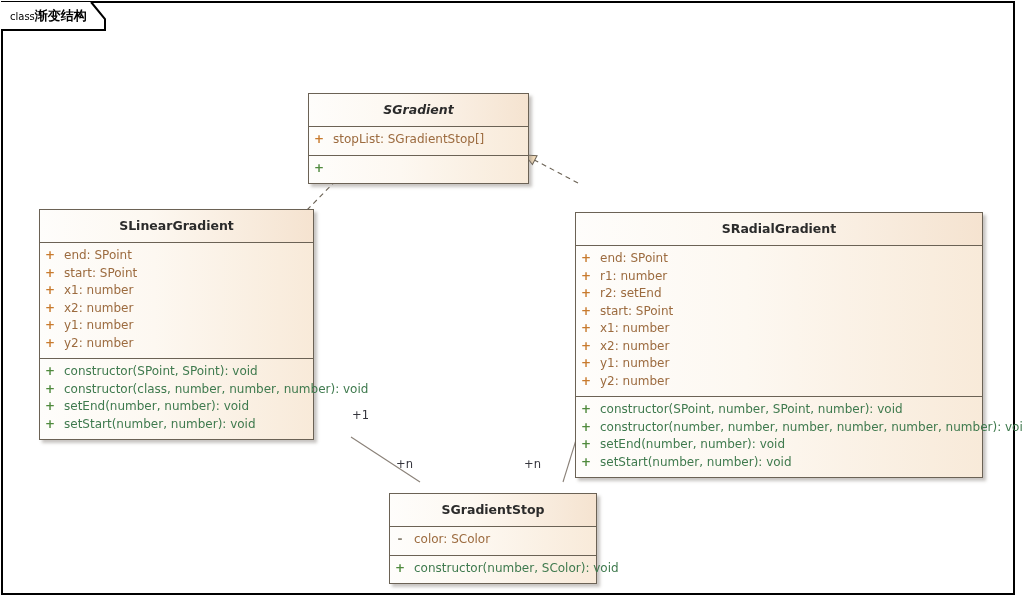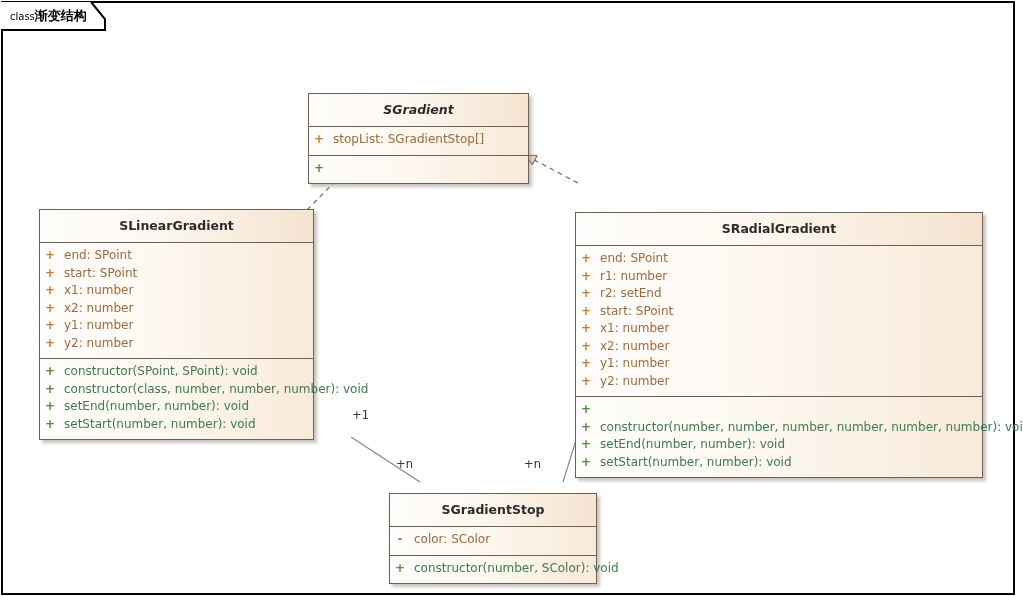--- a/index.html
+++ b/index.html
@@ -292,20 +292,21 @@
             <span class="member-label member-attr">y1: number</span>
           </div>
           <div class="uml-row">
             <span class="vis vis-attr">+</span>
             <span class="member-label member-attr">y2: number</span>
           </div>
         </div>
         <div class="uml-section">
           <div class="uml-row">
             <span class="vis vis-meth">+</span>
+            <span class="member-label member-meth">constructor(SPoint, number, SPoint, number): void</span>
           </div>
           <div class="uml-row">
             <span class="vis vis-meth">+</span>
             <span class="member-label member-meth">constructor(number, number, number, number, number, number): void</span>
           </div>
           <div class="uml-row">
             <span class="vis vis-meth">+</span>
             <span class="member-label member-meth">setEnd(number, number): void</span>
           </div>
           <div class="uml-row">

